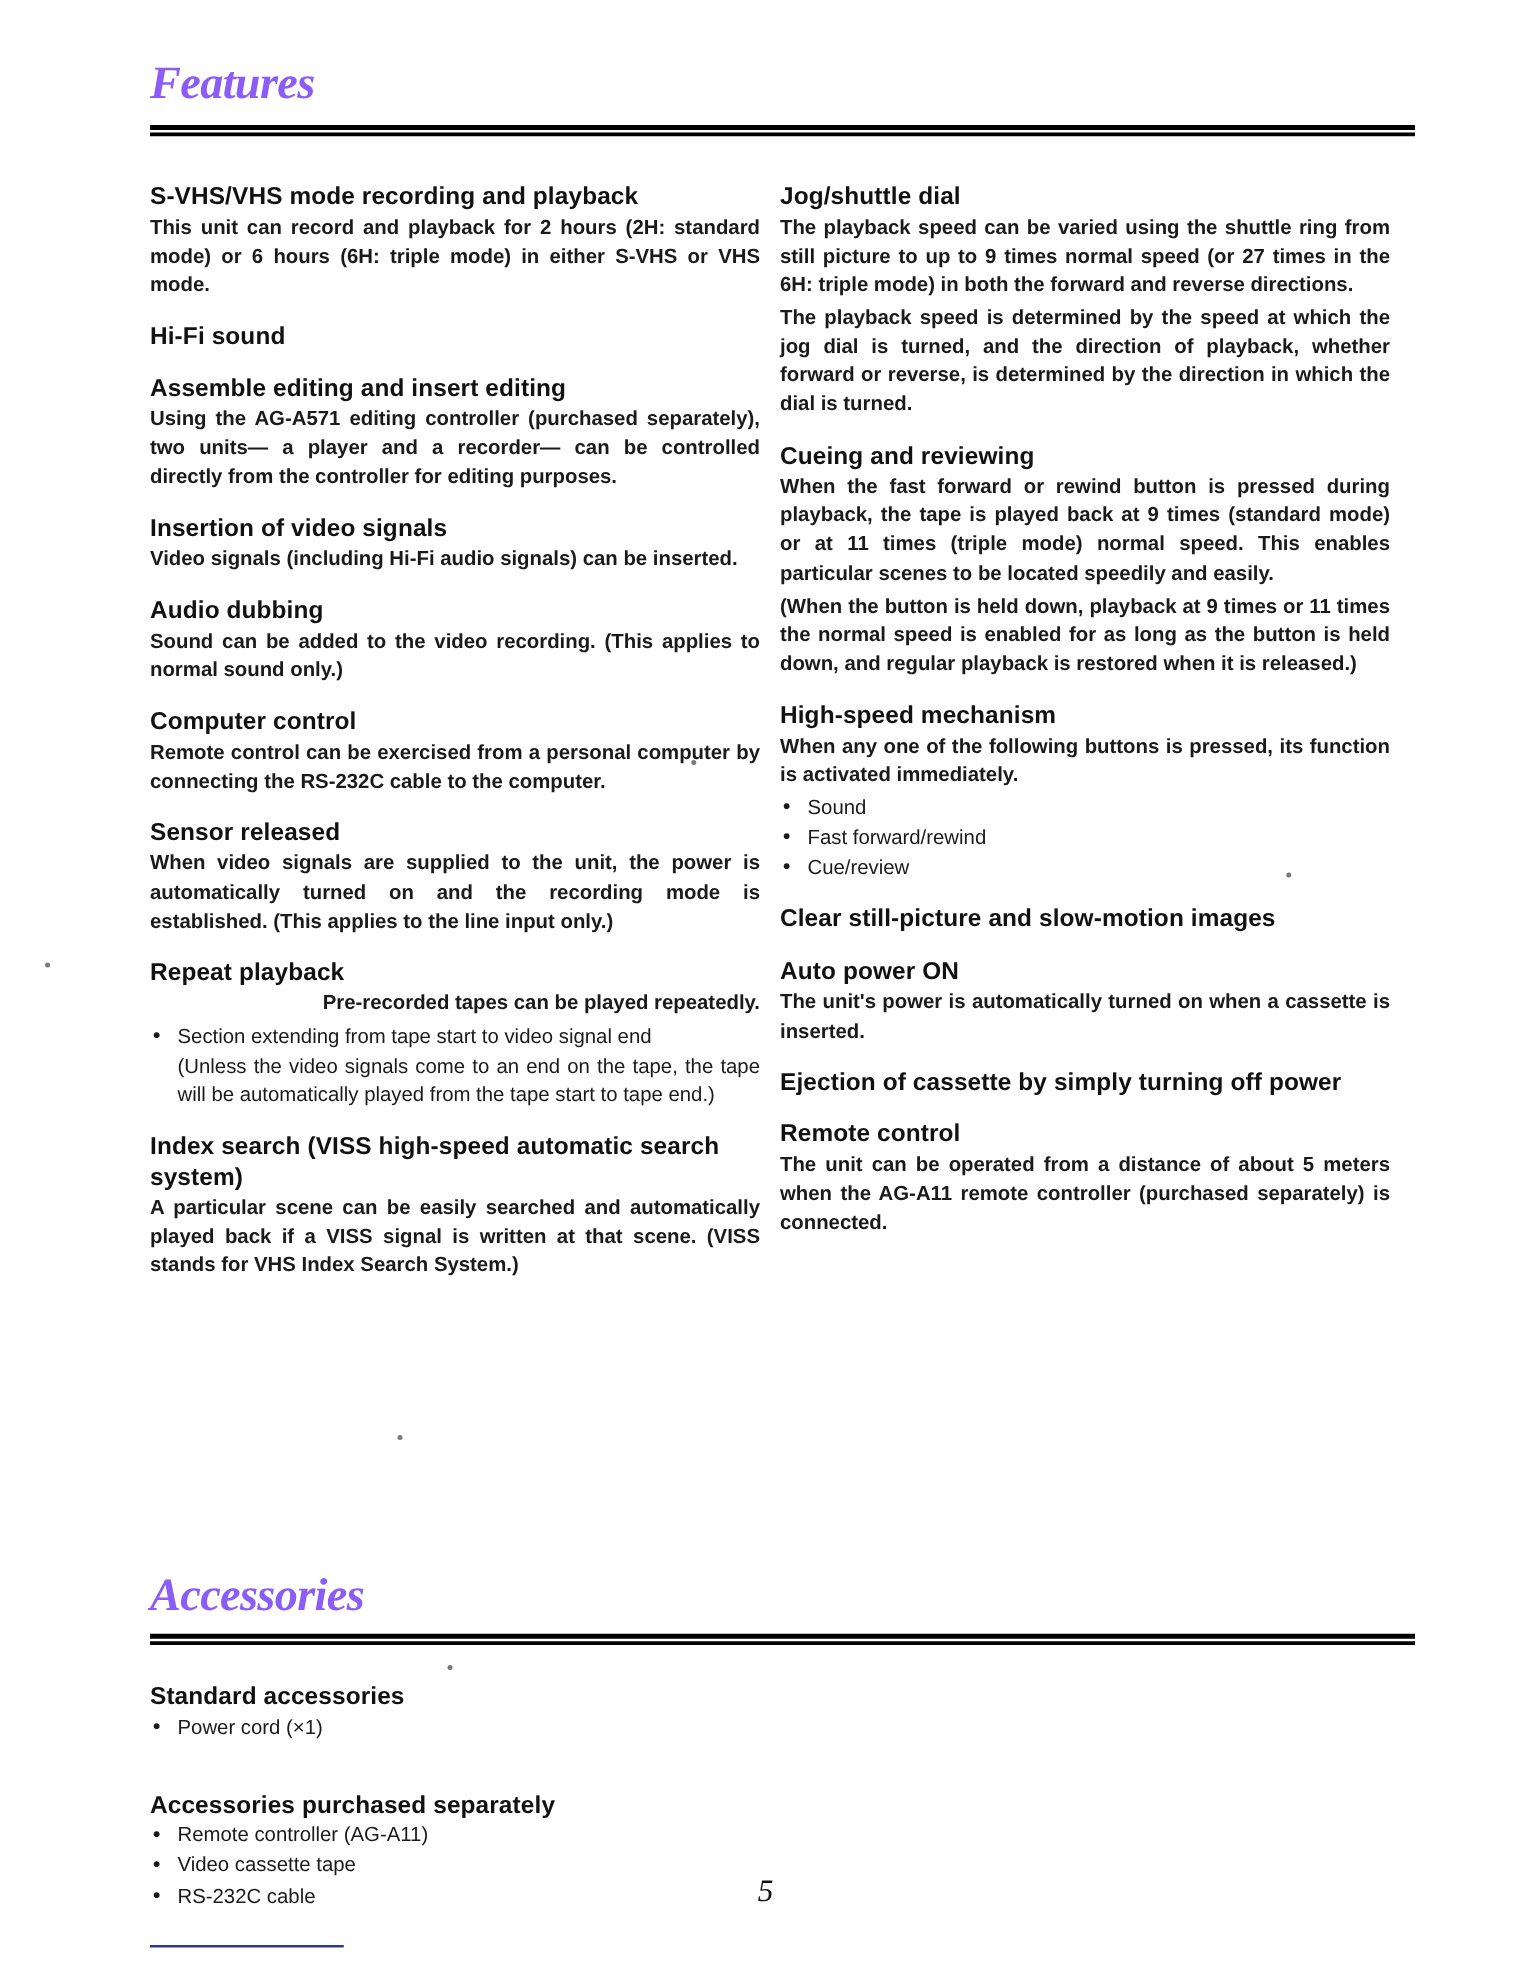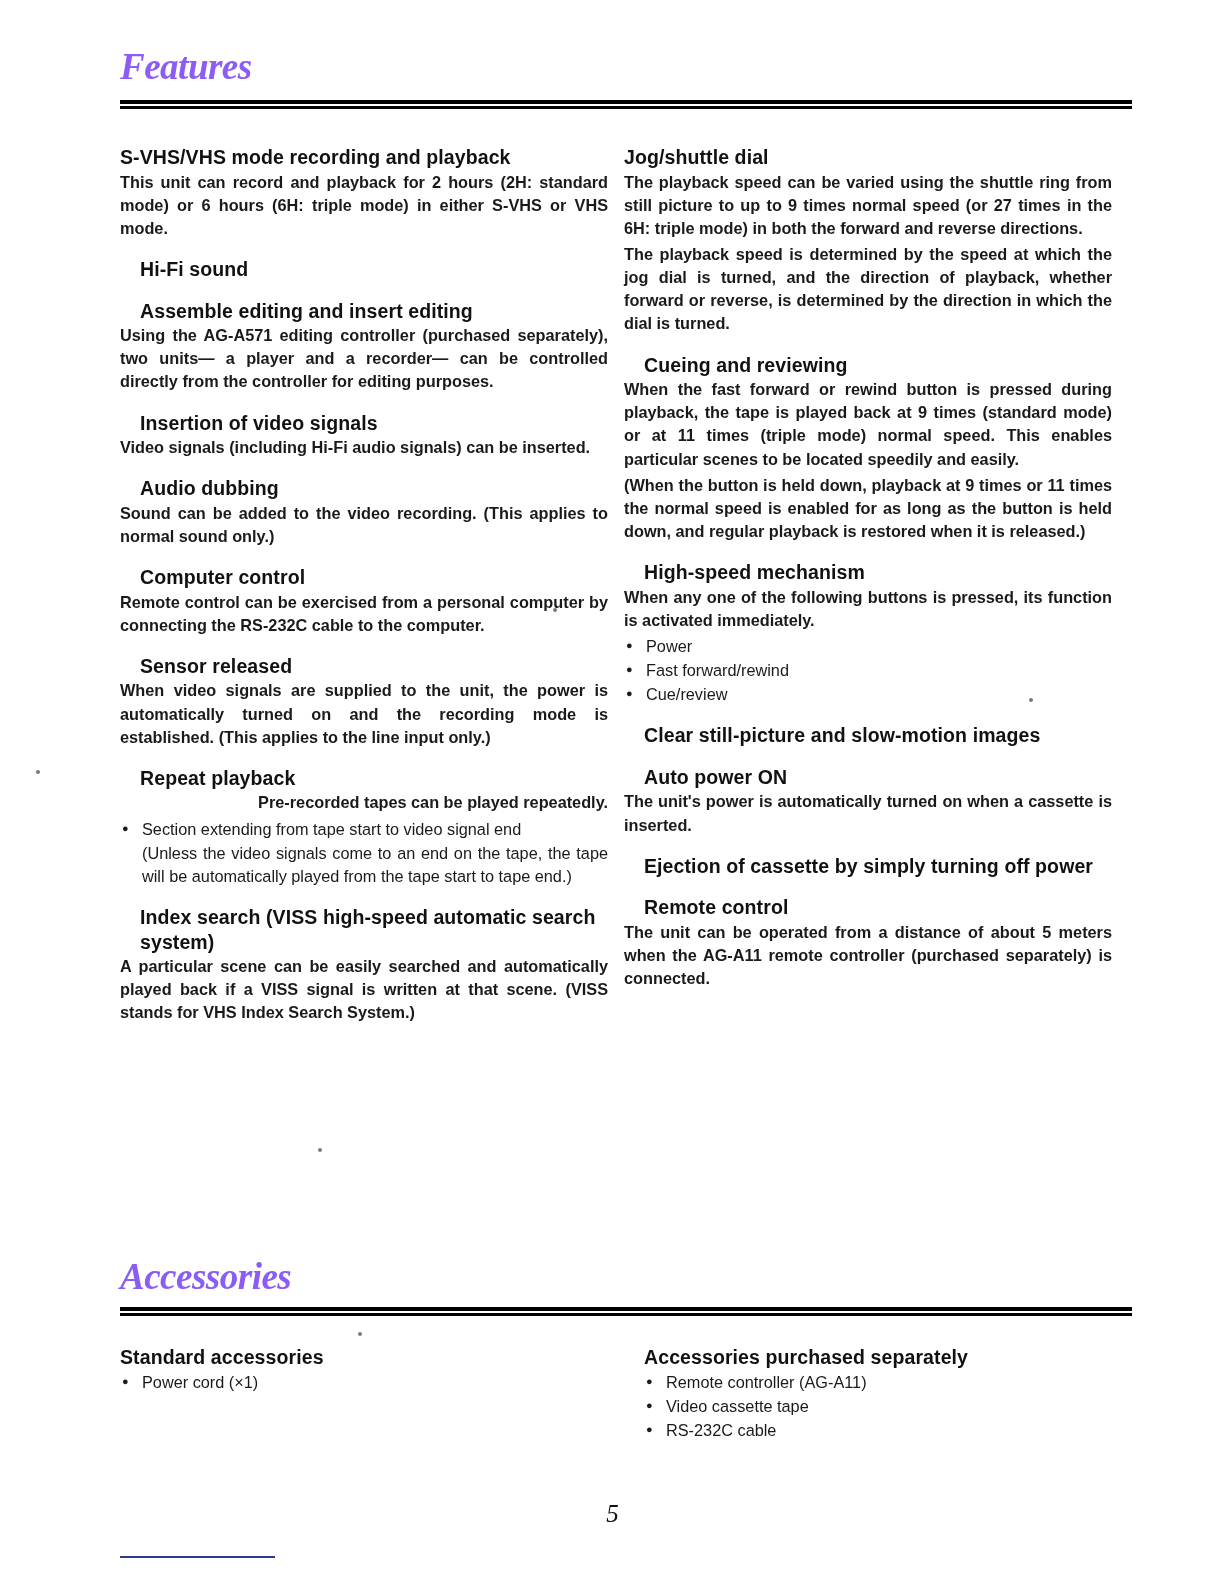--- a/index.html
+++ b/index.html
@@ -62,21 +62,20 @@
   h3 {
     font-size: 19.5px;
     font-weight: bold;
     margin: 0 0 1px 0;
     line-height: 1.26;
     letter-spacing: 0.1px;
     color: #111;
   }
   h3.spaced-top {
     margin-top: 17px;
-    margin-left: 20px;
   }
   p.body {
     font-size: 16.3px;
     line-height: 1.42;
     margin: 0 0 3px 0;
     text-align: justify;
     color: #1a1a1a;
     font-weight: bold;
   }
   p.body.nojust {
@@ -123,20 +122,21 @@
     top: 1307px;
     width: 1012px;
   }
   .acc-cols {
     position: absolute;
     left: 120px;
     top: 1345px;
     width: 1012px;
     display: flex;
     gap: 36px;
+    flex-direction: column;
   }
   .page-number {
     position: absolute;
     left: 0;
     top: 1500px;
     width: 1225px;
     text-align: center;
     font-family: "Liberation Serif", serif;
     font-style: italic;
     font-size: 25px;
@@ -207,21 +207,21 @@
       <p class="body">The playback speed can be varied using the shuttle ring from still picture to up to 9 times normal speed (or 27 times in the 6H: triple mode) in both the forward and reverse directions.</p>
       <p class="body">The playback speed is determined by the speed at which the jog dial is turned, and the direction of playback, whether forward or reverse, is determined by the direction in which the dial is turned.</p>
 
       <h3 class="spaced-top">Cueing and reviewing</h3>
       <p class="body">When the fast forward or rewind button is pressed during playback, the tape is played back at 9 times (standard mode) or at 11 times (triple mode) normal speed.  This enables particular scenes to be located speedily and easily.</p>
       <p class="body">(When the button is held down, playback at 9 times or 11 times the normal speed is enabled for as long as the button is held down, and regular playback is restored when it is released.)</p>
 
       <h3 class="spaced-top">High-speed mechanism</h3>
       <p class="body">When any one of the following buttons is pressed, its function is activated immediately.</p>
       <ul class="bullets">
-        <li>Power</li>
+        <li>Sound</li>
         <li>Fast forward/rewind</li>
         <li>Cue/review</li>
       </ul>
 
       <h3 class="spaced-top">Clear still-picture and slow-motion images</h3>
 
       <h3 class="spaced-top">Auto power ON</h3>
       <p class="body">The unit's power is automatically turned on when a cassette is inserted.</p>
 
       <h3 class="spaced-top">Ejection of cassette by simply turning off power</h3>

